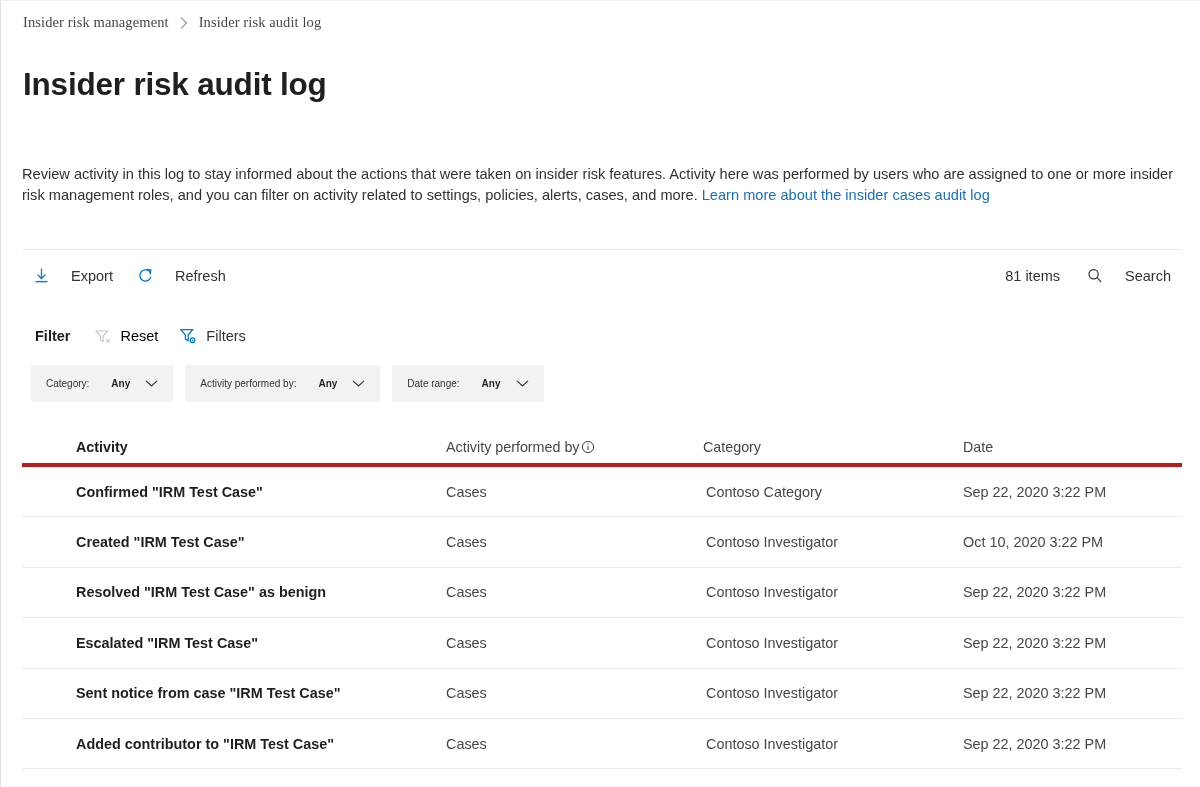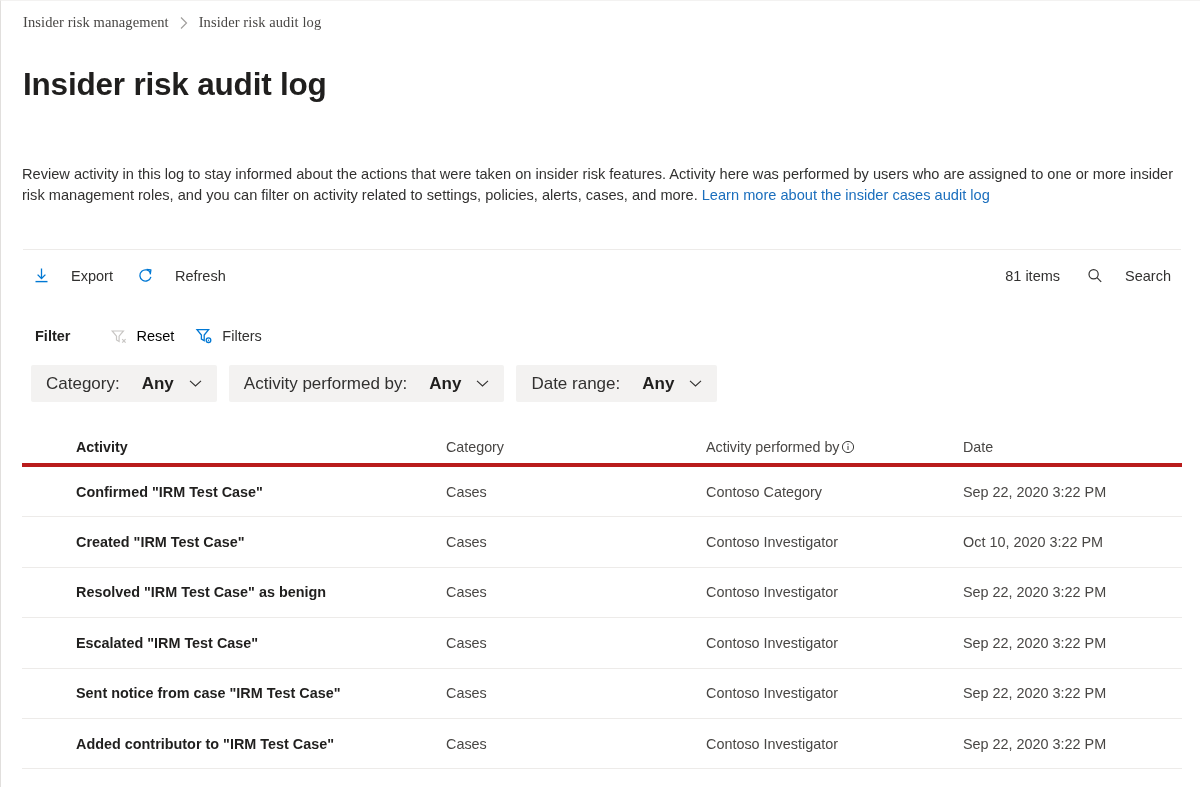--- a/index.html
+++ b/index.html
@@ -138,21 +138,21 @@
     left: 34px;
     top: 321px;
     display: flex;
     align-items: center;
     gap: 3px;
   }
   .filter-label {
     font-size: 14.5px;
     font-weight: bold;
     color: #201f1e;
-    margin-right: 28px;
+    margin-right: 12px;
   }
   .filter-act {
     display: inline-flex;
     align-items: center;
     gap: 8px;
     padding: 5px 9px;
     font-size: 14.5px;
     background: transparent;
     border: none;
     cursor: pointer;
@@ -175,21 +175,21 @@
   }
   .pill {
     display: inline-flex;
     align-items: center;
     gap: 7px;
     height: 37px;
     padding: 0 15px;
     background: #f3f2f1;
     border: none;
     border-radius: 2px;
-    font-size: 17px;
+    font-size: 10px;
     color: #323130;
     cursor: pointer;
     font-family: "Liberation Sans", sans-serif;
     white-space: nowrap;
   }
   .pill .pill-label { color: #323130; }
   .pill .pill-value { font-weight: bold; color: #201f1e; margin-left: 15px; }
   .pill .chev { margin-left: 8px; display: inline-flex; align-items: center; }
   .pill .chev svg { display: block; }
 
@@ -359,33 +359,33 @@
         </svg>
       </span>
     </button>
   </div>
 
   <div class="table-wrap">
     <div class="hdr-row">
       <div class="hdr-cell c-activity">
         <span>Activity</span>
       </div>
-      <div class="hdr-cell c-category">
-        <span>Category</span>
-      </div>
       <div class="hdr-cell c-performer">
         <span>Activity performed by</span>
         <span class="info-ic">
           <svg width="14" height="14" viewBox="0 0 14 14" fill="none">
             <circle cx="7" cy="7" r="5.6" stroke="#323130" stroke-width="0.95" fill="none"></circle>
             <path d="M7 5.9 V10.0" stroke="#323130" stroke-width="0.95"></path>
             <circle cx="7" cy="4.1" r="0.62" fill="#323130"></circle>
           </svg>
         </span>
       </div>
+      <div class="hdr-cell c-category">
+        <span>Category</span>
+      </div>
       <div class="hdr-cell c-date">
         <span>Date</span>
       </div>
     </div>
 
     <div class="data-row">
       <div class="cell c-activity">Confirmed "IRM Test Case"</div>
       <div class="cell c-category">Cases</div>
       <div class="cell c-performer">Contoso Category</div>
       <div class="cell c-date">Sep 22, 2020 3:22 PM</div>

